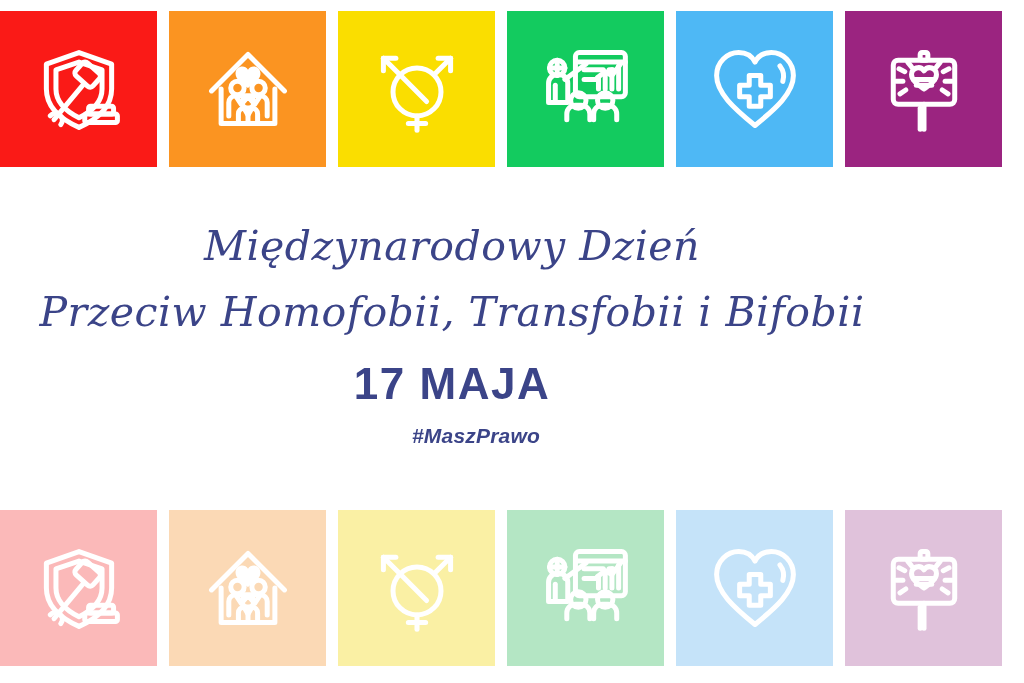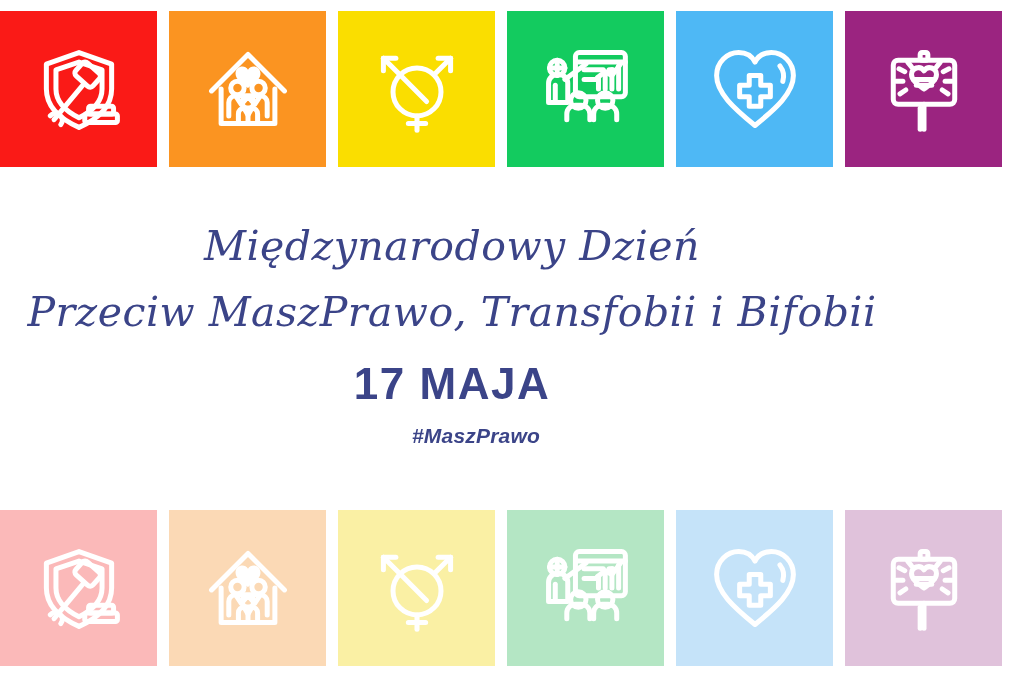--- a/index.html
+++ b/index.html
@@ -217,21 +217,21 @@
         <path d="M72 42 L79 42"></path>
         <path d="M69 51 L75 55"></path>
         <path d="M63 27 L67 22"></path>
       </svg>
     </div>
 
   </div>
 
   <div class="center-block">
     <div class="headline headline-1">Międzynarodowy Dzień</div>
-    <div class="headline headline-2">Przeciw  MaszPrawo, Transfobii i Bifobii</div>
+    <div class="headline headline-2">Przeciw  Homofobii, Transfobii i Bifobii</div>
     <div class="date-line">17 MAJA</div>
     <div class="hashtags">
       <span class="hashtag">#MaszPrawo</span>
     </div>
   </div>
 
   <div class="icon-strip bottom">
 
     <div class="icon-tile" style="background-color: rgb(251, 185, 185);">
       <svg viewBox="0 0 100 100">

